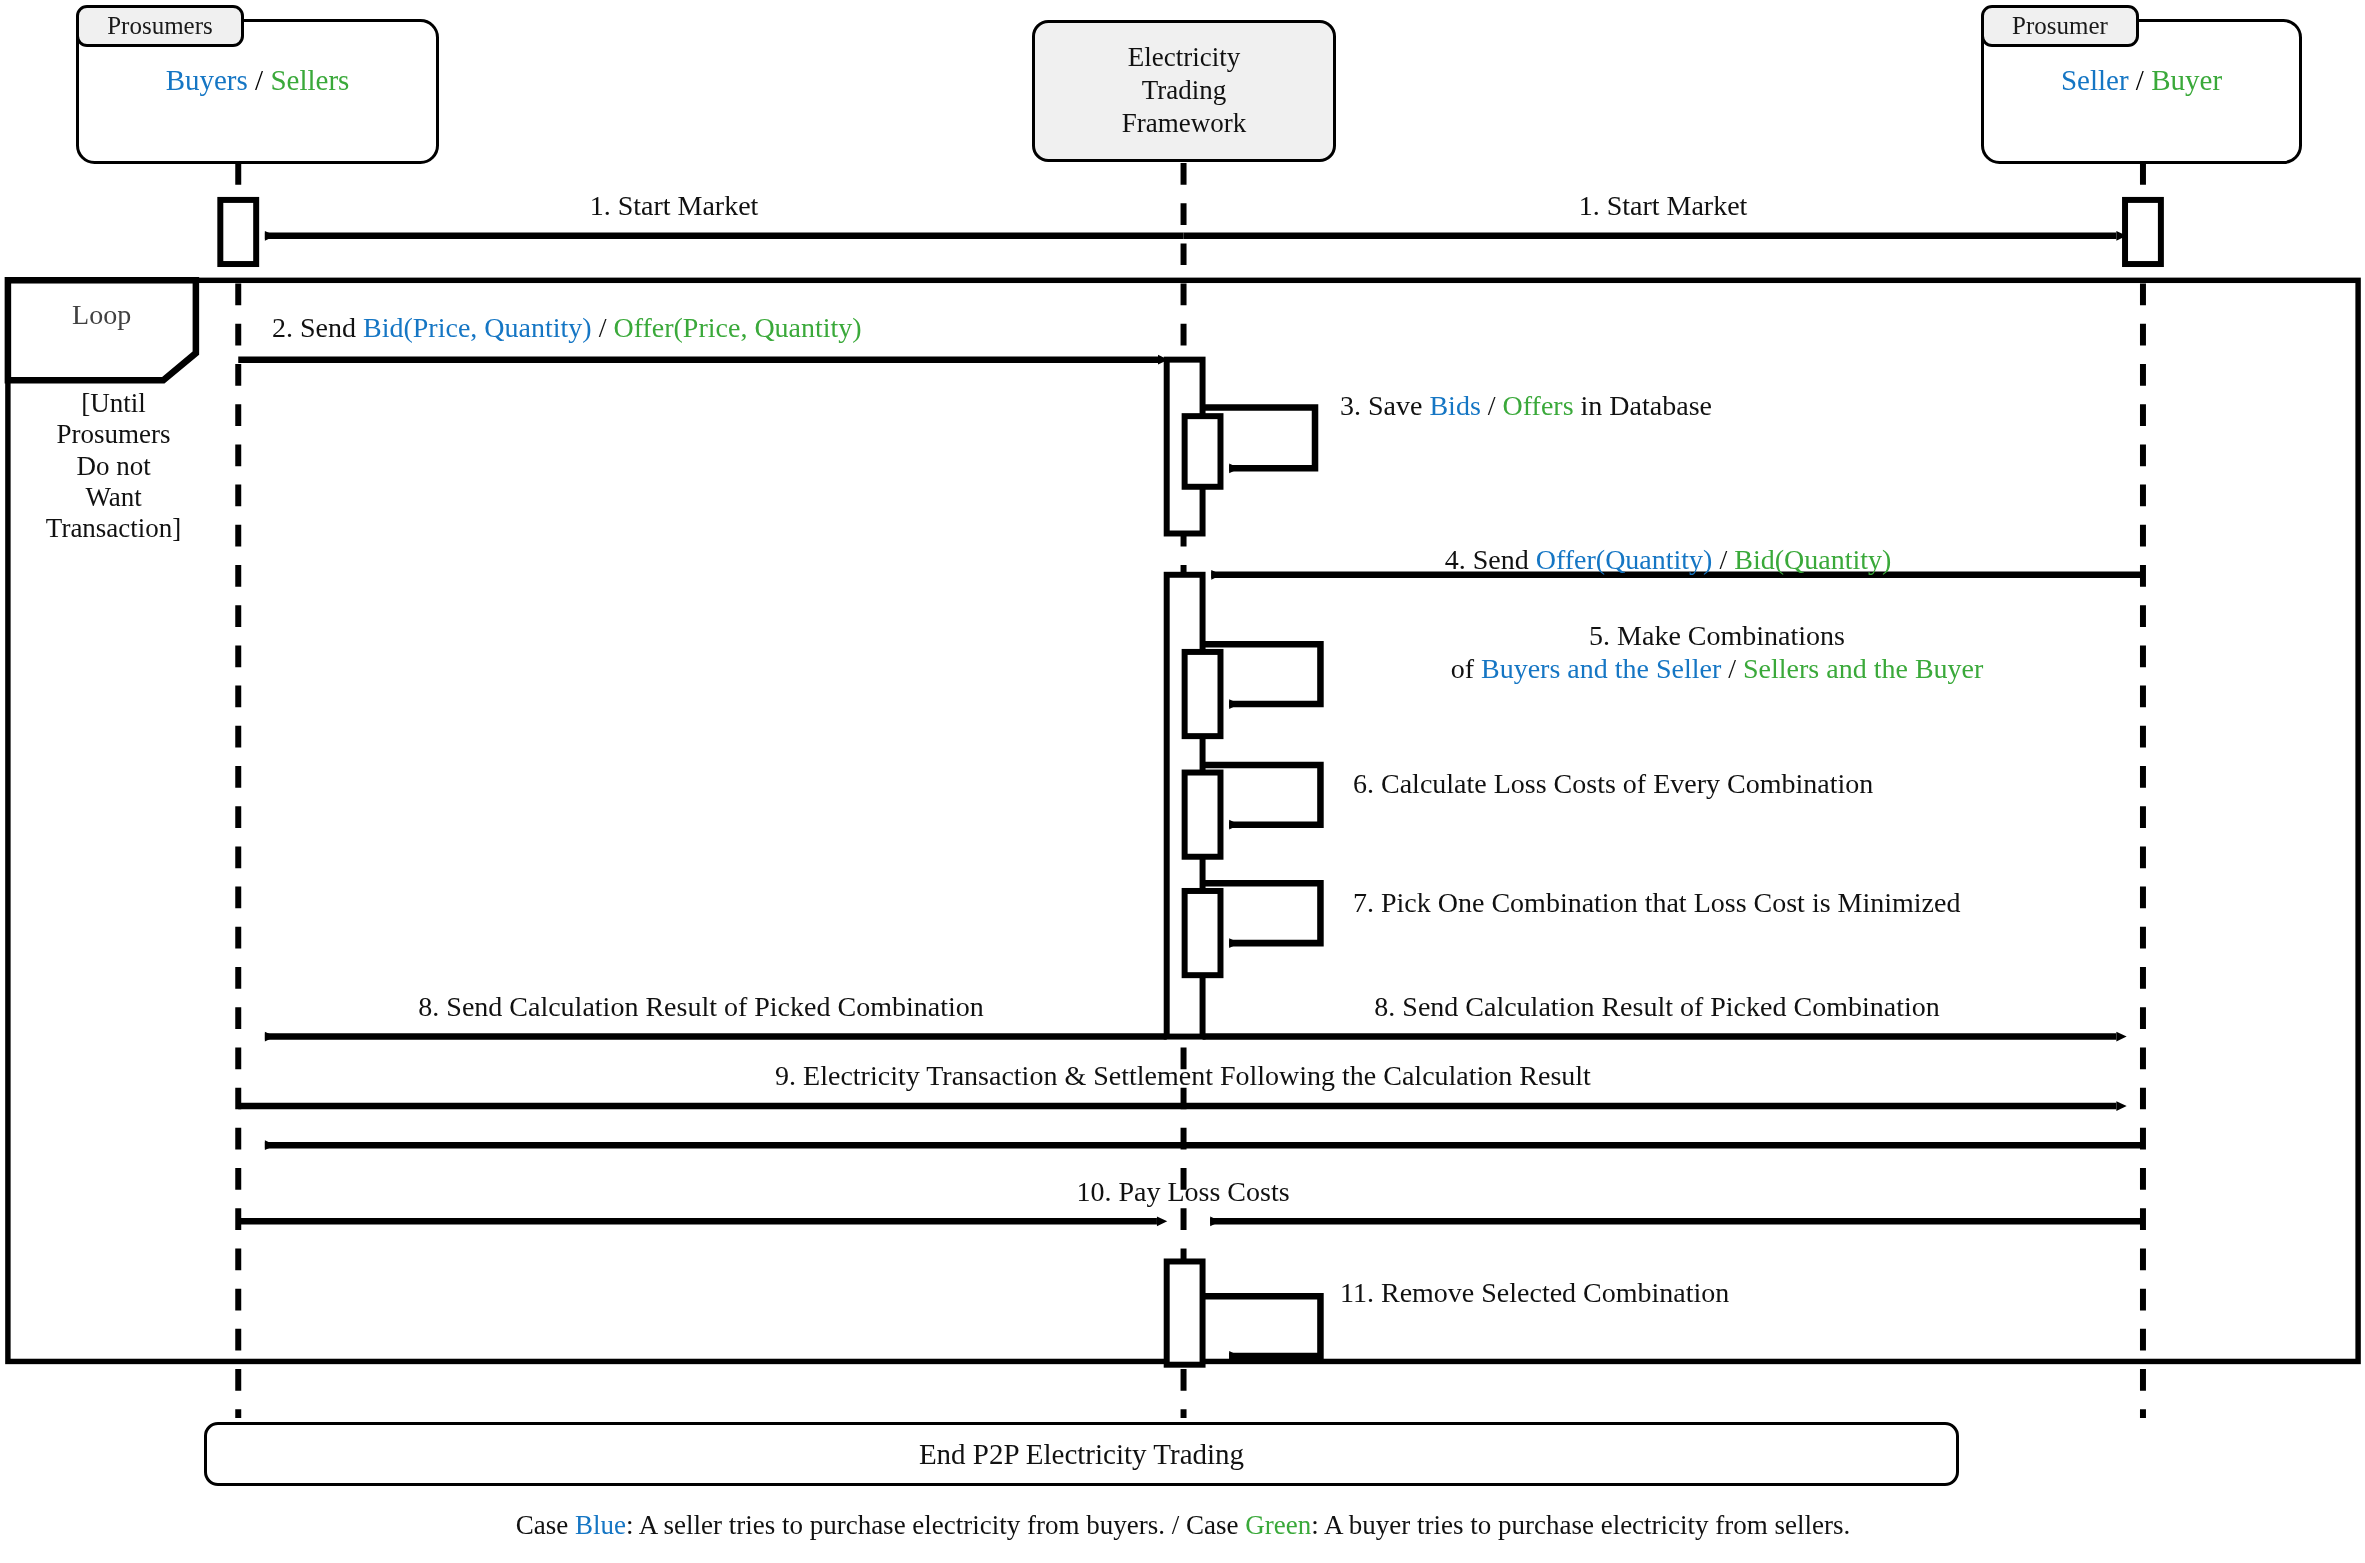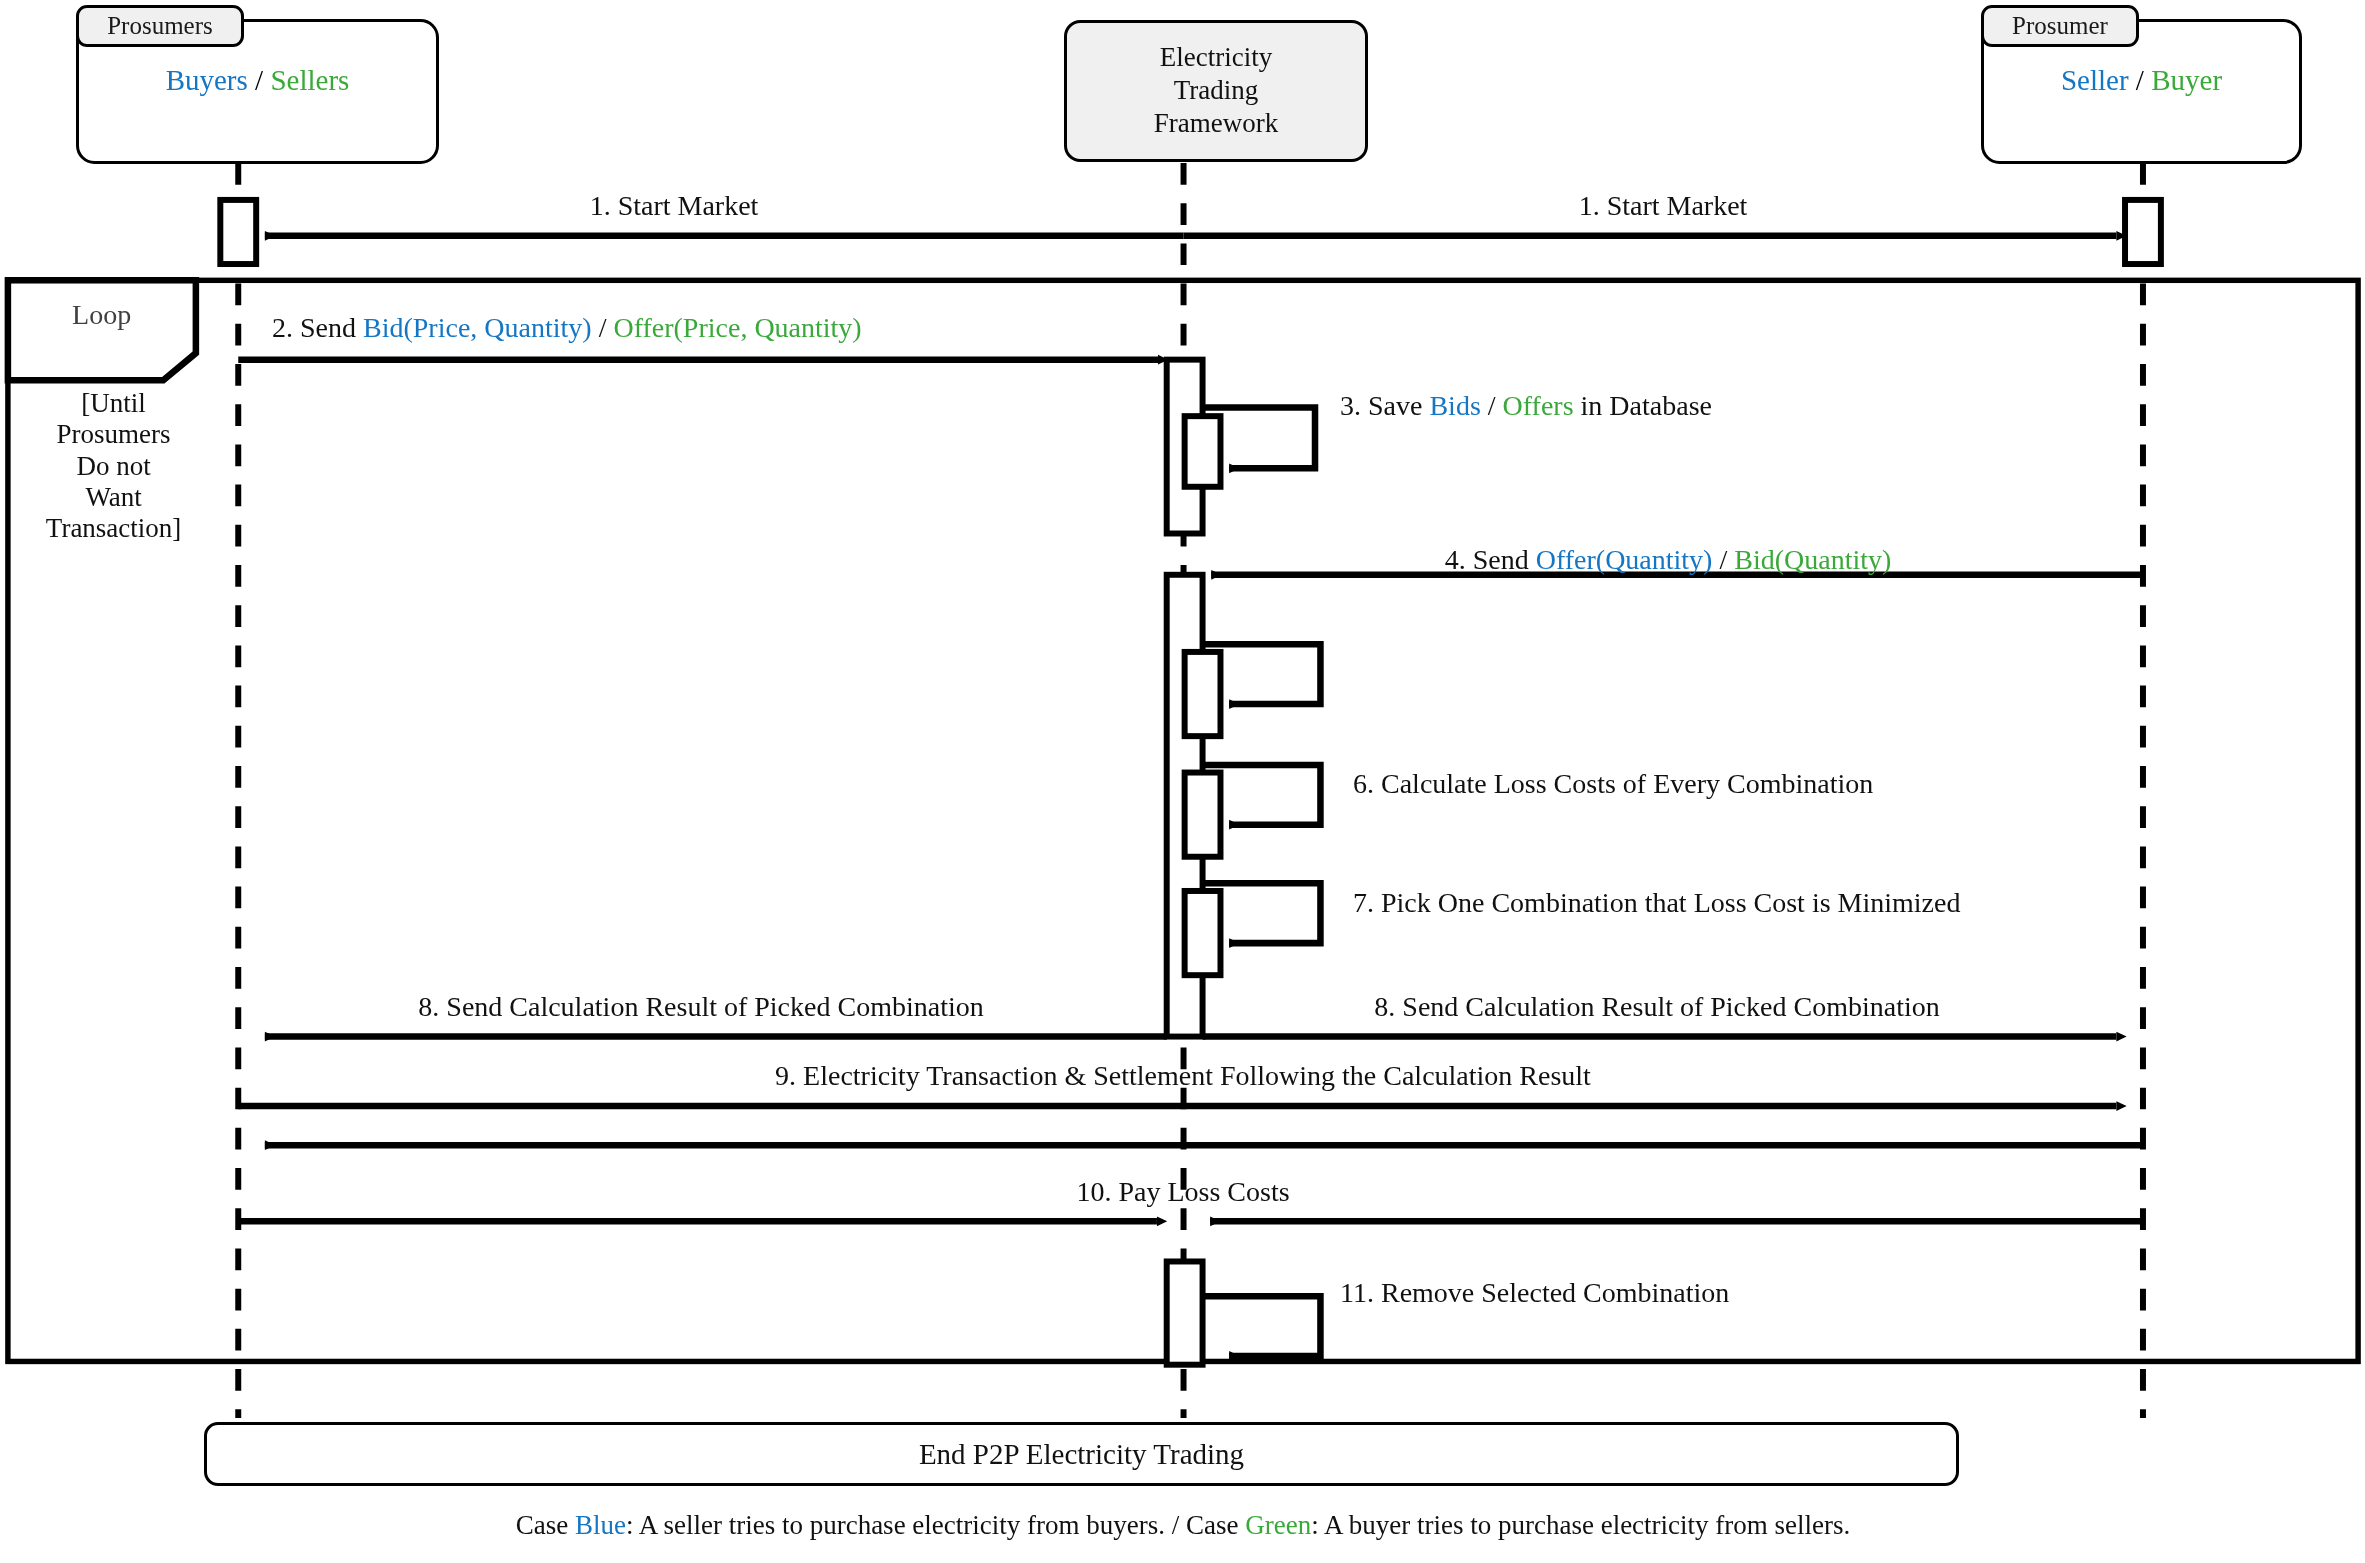--- a/index.html
+++ b/index.html
@@ -114,21 +114,21 @@
     </g>
   </svg>
 
   <div class="head-box" style="left:76px; top:18.5px; width:363px; height:145px;">
     <div class="head-sub" style="top:42px;">
       <span class="blue">Buyers</span><span> / </span><span class="green">Sellers</span>
     </div>
   </div>
   <div class="head-tab" style="left:76px; top:5.4px; width:168px; height:42px;">Prosumers</div>
 
-  <div class="center-box" style="left:1032px; top:19.6px; width:304px; height:142px;margin-left:32px;">
+  <div class="center-box" style="left:1032px; top:19.6px; width:304px; height:142px;">
     <span>Electricity</span>
     <span>Trading</span>
     <span>Framework</span>
   </div>
 
   <div class="head-box" style="left:1981px; top:18.5px; width:321px; height:145px;">
     <div class="head-sub" style="top:42px;">
       <span class="blue">Seller</span><span> / </span><span class="green">Buyer</span>
     </div>
   </div>
@@ -151,20 +151,26 @@
   </div>
 
   <div class="msg" style="left:1340px; top:389px;">
     <span>3. Save </span><span class="blue">Bids</span><span> / </span><span class="green">Offers</span><span> in Database</span>
   </div>
 
   <div class="msg ctr" style="left:1668px; top:543px;">
     <span>4. Send </span><span class="blue">Offer(Quantity)</span><span> / </span><span class="green">Bid(Quantity)</span>
   </div>
 
+  <div class="msg two ctr" style="left:1717px; top:619px; width:1271px;">
+    <div>5. Make Combinations</div>
+    <div>
+      <span>of </span><span class="blue">Buyers and the Seller</span><span> / </span><span class="green">Sellers and the Buyer</span>
+    </div>
+  </div>
 
   <div class="msg" style="left:1353px; top:767px;">6. Calculate Loss Costs of Every Combination</div>
 
   <div class="msg" style="left:1353px; top:886px;">7. Pick One Combination that Loss Cost is Minimized</div>
 
   <div class="msg ctr" style="left:701px; top:990px;">8. Send Calculation Result of Picked Combination</div>
   <div class="msg ctr" style="left:1657px; top:990px;">8. Send Calculation Result of Picked Combination</div>
 
   <div class="msg ctr" style="left:1183px; top:1059px;">9. Electricity Transaction &amp; Settlement Following the Calculation Result</div>
 

